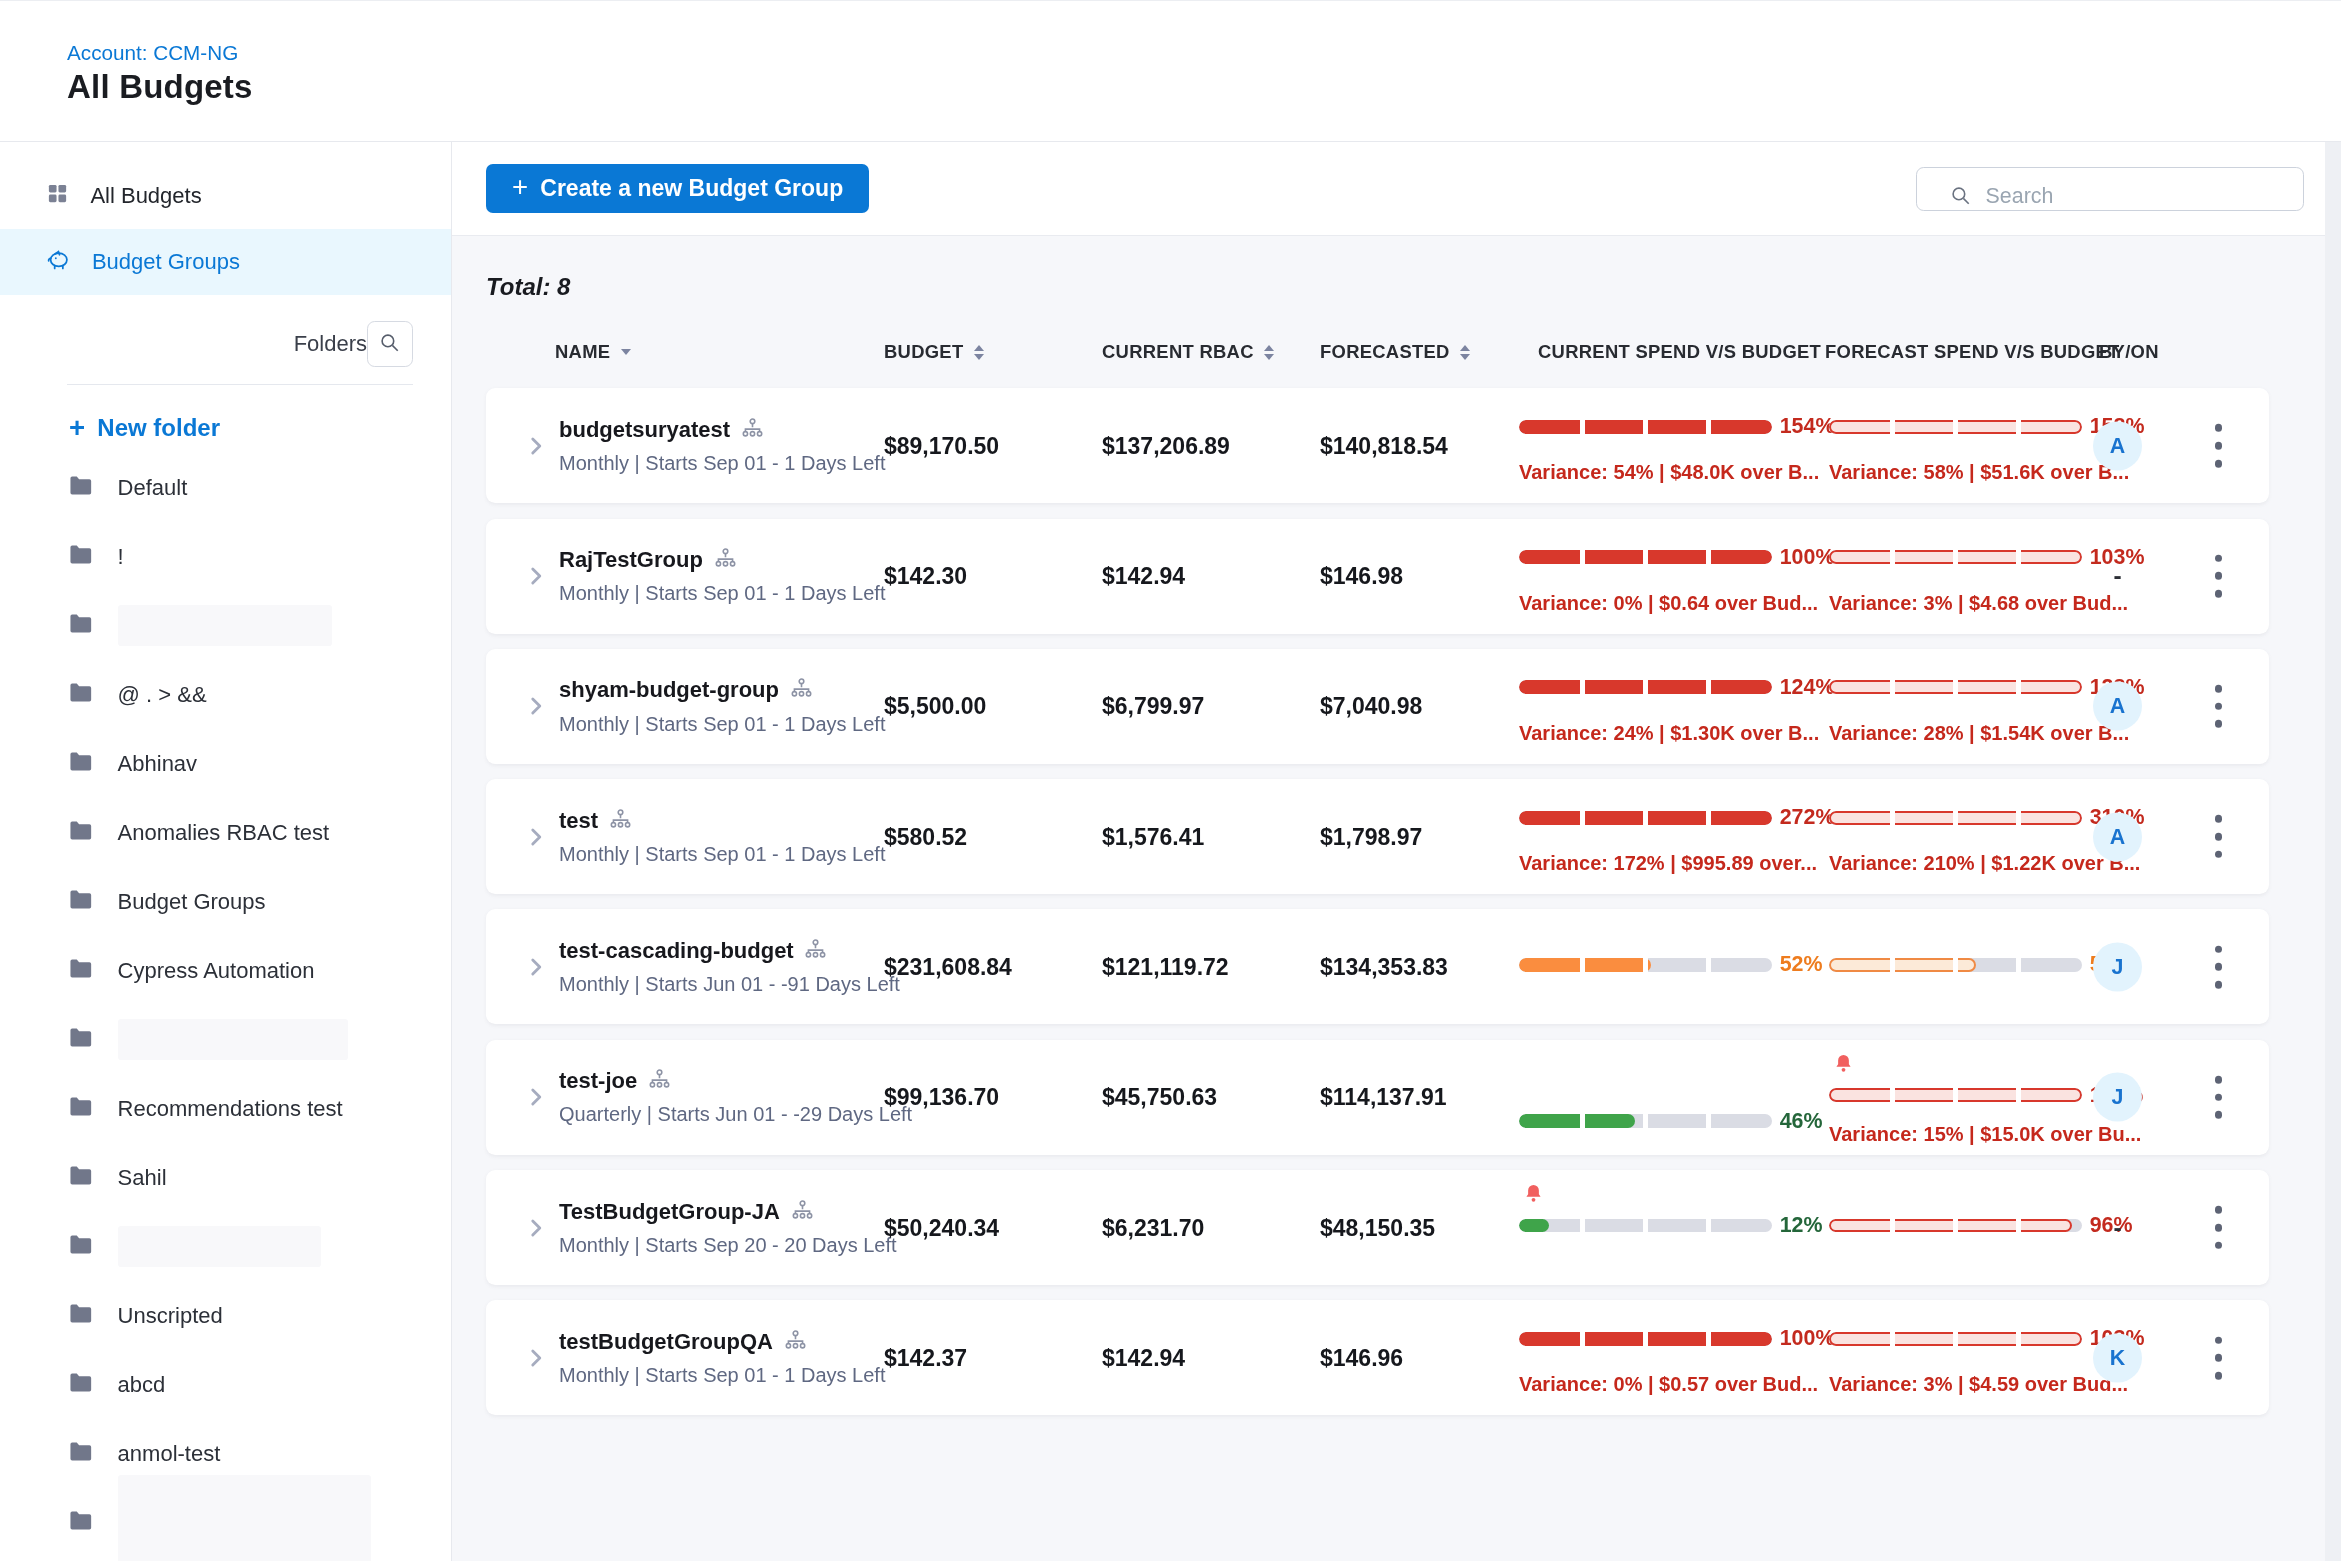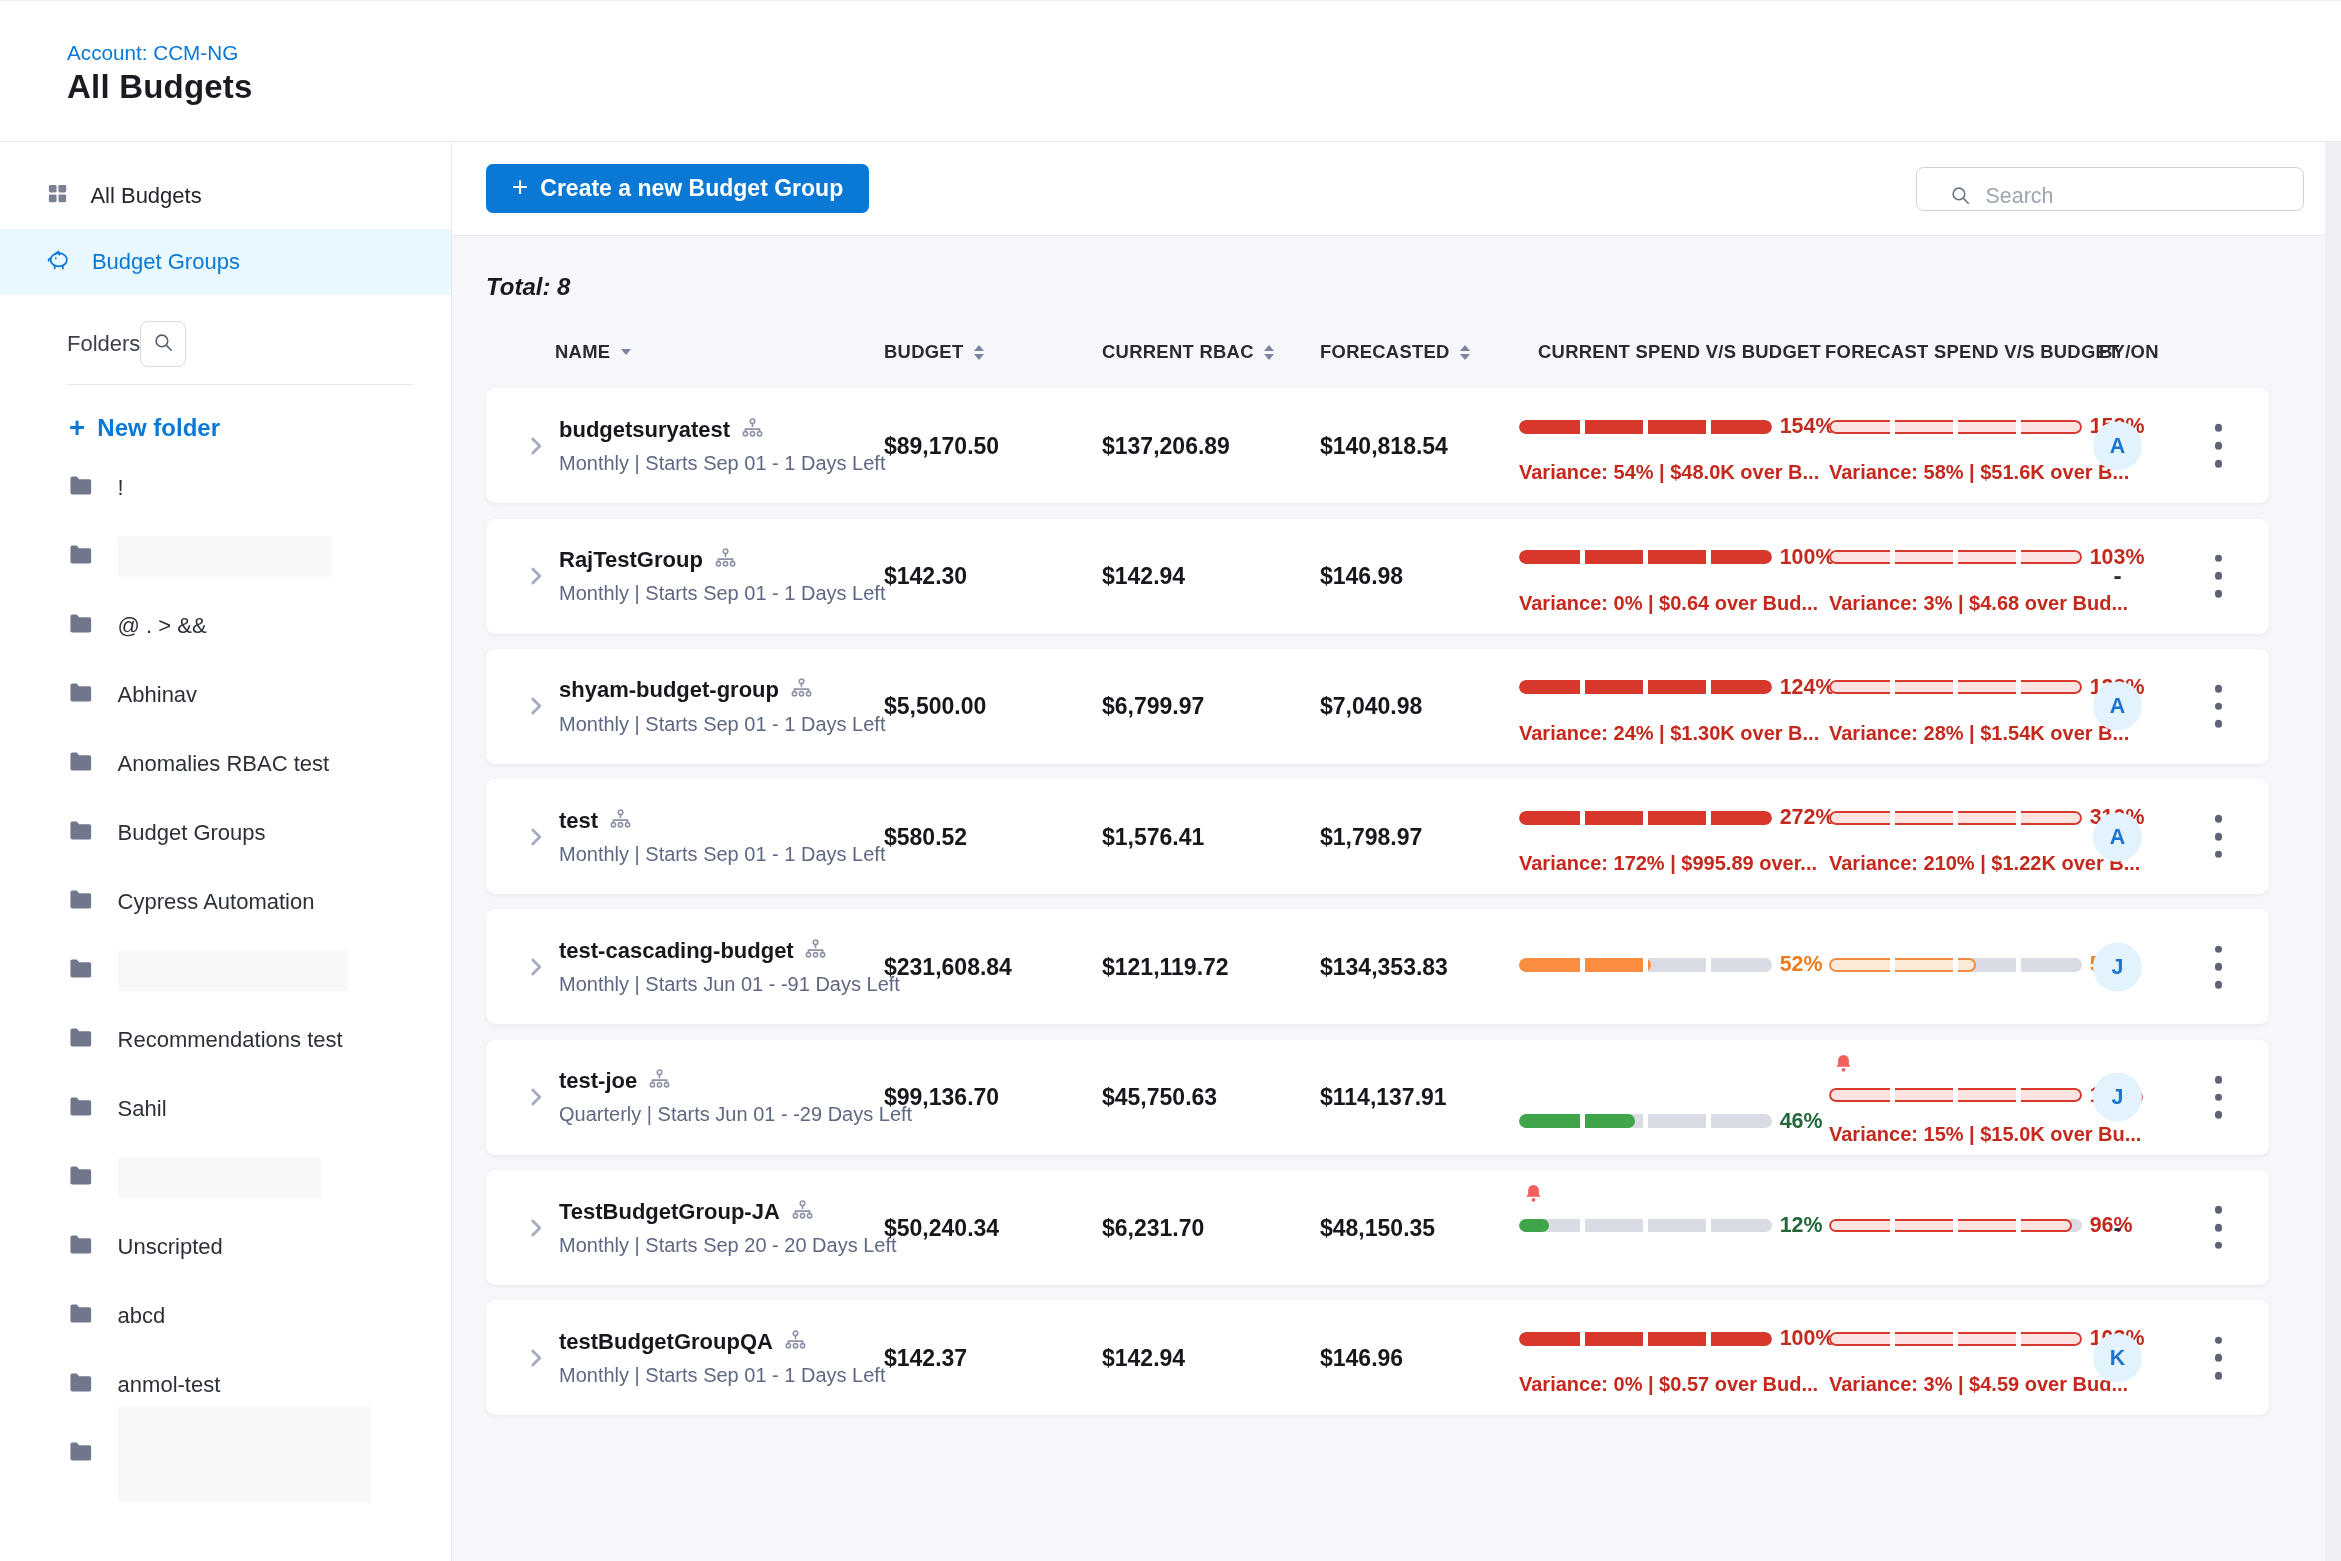--- a/index.html
+++ b/index.html
@@ -6,21 +6,21 @@
   .page{position:relative;width:2342px;height:1561px;overflow:hidden;background:#fff;}
   
   .topbar{position:relative;height:142px;background:#fff;border-top:0.8px solid #eceef2;border-bottom:0.8px solid #e7e9ee;box-sizing:border-box;}
   .account-link{position:absolute;left:67px;top:40px;font-size:20.7px;color:#0a78d5;text-decoration:none;cursor:pointer;}
   .page-title{position:absolute;left:67px;top:67px;margin:0;font-size:33px;font-weight:700;color:#1a1c21;letter-spacing:0.2px;}
   
   .bodywrap{display:flex;height:1419px;}
   .sidebar{width:452px;min-width:452px;background:#fff;border-right:0.8px solid #e7e9ee;box-sizing:border-box;padding-top:21.4px;overflow:hidden;}
   .nav-item{display:flex;align-items:center;gap:21.4px;height:66px;padding-left:46px;cursor:pointer;font-size:22px;color:#23262c;}
   .nav-item.active{background:#e9f7fe;color:#0a78d5;font-weight:500;}
-  .folders-head{display:flex;align-items:center;justify-content:flex-start;margin:26px 38px 0 67px;}
+  .folders-head{display:flex;align-items:center;justify-content:flex-end;margin:26px 38px 0 67px;}
   .folders-title{font-size:22px;color:#3a3f4a;}
   .folder-search{width:46px;height:46px;border:1.5px solid #d6dae2;border-radius:7.7px;background:#fff;display:flex;align-items:center;justify-content:center;cursor:pointer;}
   .side-divider{border:none;border-top:1.5px solid #e5e8ee;margin:17px 38px 0 67px;}
   .new-folder{display:flex;align-items:center;gap:12.2px;background:none;border:none;margin:26px 0 7.7px 63px;color:#0a78d5;font-size:24px;font-weight:700;cursor:pointer;font-family:inherit;}
   .new-folder .plus{font-size:27.6px;font-weight:700;}
   .folder-item{display:flex;align-items:center;gap:23px;height:69px;padding-left:67px;cursor:pointer;}
   .folder-item .fname{font-size:22px;color:#2c3038;white-space:nowrap;}
   .redact{background:#f8f8fa;border-radius:3.1px;height:41px;}
   .redact.tall{height:96px;}
   
@@ -125,20 +125,26 @@
       <hr class="side-divider">
       <button class="new-folder">
         <span class="plus">+</span>
         <span>New folder</span>
       </button>
       <div id="folders">
           <div class="folder-item">
             <span><svg width="27.6" height="27.6" viewBox="0 0 24 24" fill="#71778a">
                 <path d="M3 5.5A1.5 1.5 0 0 1 4.5 4h4l2 2.3h9A1.5 1.5 0 0 1 21 7.8V18a1.5 1.5 0 0 1-1.5 1.5h-15A1.5 1.5 0 0 1 3 18z"></path>
               </svg></span>
+            <span class="fname">Default</span>
+          </div>
+          <div class="folder-item">
+            <span><svg width="27.6" height="27.6" viewBox="0 0 24 24" fill="#71778a">
+                <path d="M3 5.5A1.5 1.5 0 0 1 4.5 4h4l2 2.3h9A1.5 1.5 0 0 1 21 7.8V18a1.5 1.5 0 0 1-1.5 1.5h-15A1.5 1.5 0 0 1 3 18z"></path>
+              </svg></span>
             <span class="fname">!</span>
           </div>
           <div class="folder-item">
             <span><svg width="27.6" height="27.6" viewBox="0 0 24 24" fill="#71778a">
                 <path d="M3 5.5A1.5 1.5 0 0 1 4.5 4h4l2 2.3h9A1.5 1.5 0 0 1 21 7.8V18a1.5 1.5 0 0 1-1.5 1.5h-15A1.5 1.5 0 0 1 3 18z"></path>
               </svg></span>
             <span class="redact" style="width: 214px;"></span>
           </div>
           <div class="folder-item">
             <span><svg width="27.6" height="27.6" viewBox="0 0 24 24" fill="#71778a">

